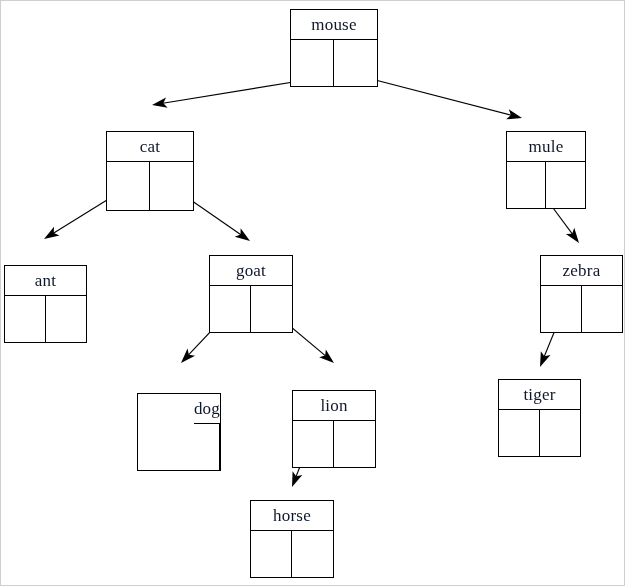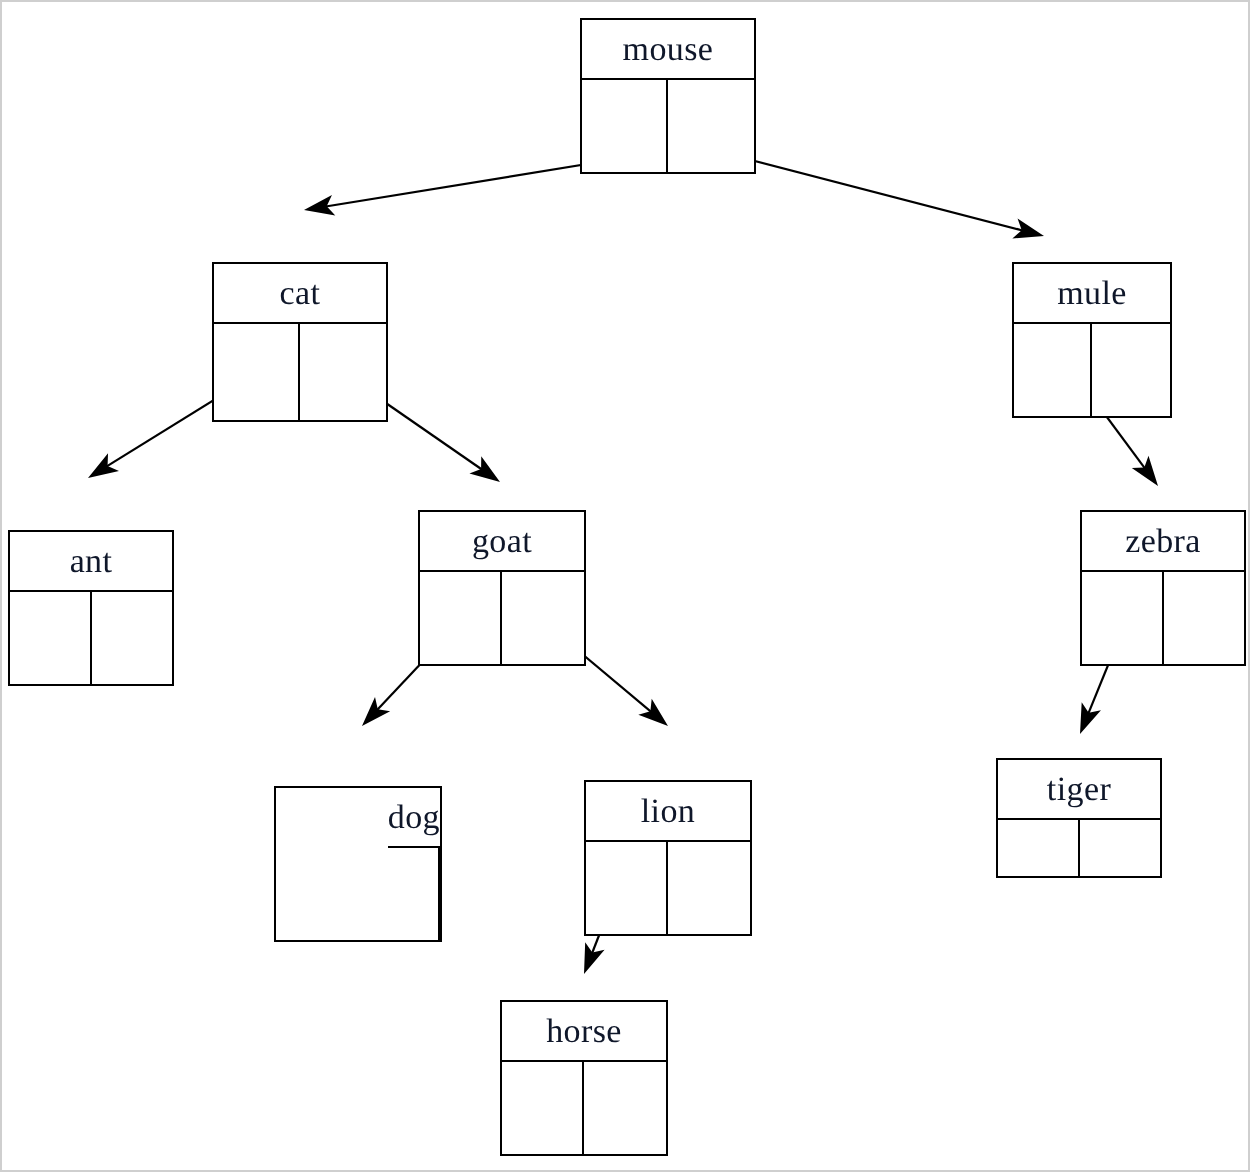--- a/index.html
+++ b/index.html
@@ -152,21 +152,21 @@
           <div class="ptr-cell right"></div>
         </div>
       </div>
       <div class="node" style="left: 291px; top: 375px; width: 84px; height: 78px; border-color: rgb(0, 0, 0); margin-top: 14px;">
         <div class="node-label">lion</div>
         <div class="node-ptrs">
           <div class="ptr-cell left"></div>
           <div class="ptr-cell right"></div>
         </div>
       </div>
-      <div class="node" style="left: 497px; top: 378px; width: 83px; height: 60px; border-color: rgb(0, 0, 0);">
+      <div class="node" style="left: 497px; top: 378px; width: 83px; height: 78px; border-color: rgb(0, 0, 0);">
         <div class="node-label">tiger</div>
         <div class="node-ptrs">
           <div class="ptr-cell left"></div>
           <div class="ptr-cell right"></div>
         </div>
       </div>
       <div class="node" style="left: 249px; top: 499px; width: 84px; height: 78px; border-color: rgb(0, 0, 0); text-align: right;">
         <div class="node-label">horse</div>
         <div class="node-ptrs">
           <div class="ptr-cell left"></div>

